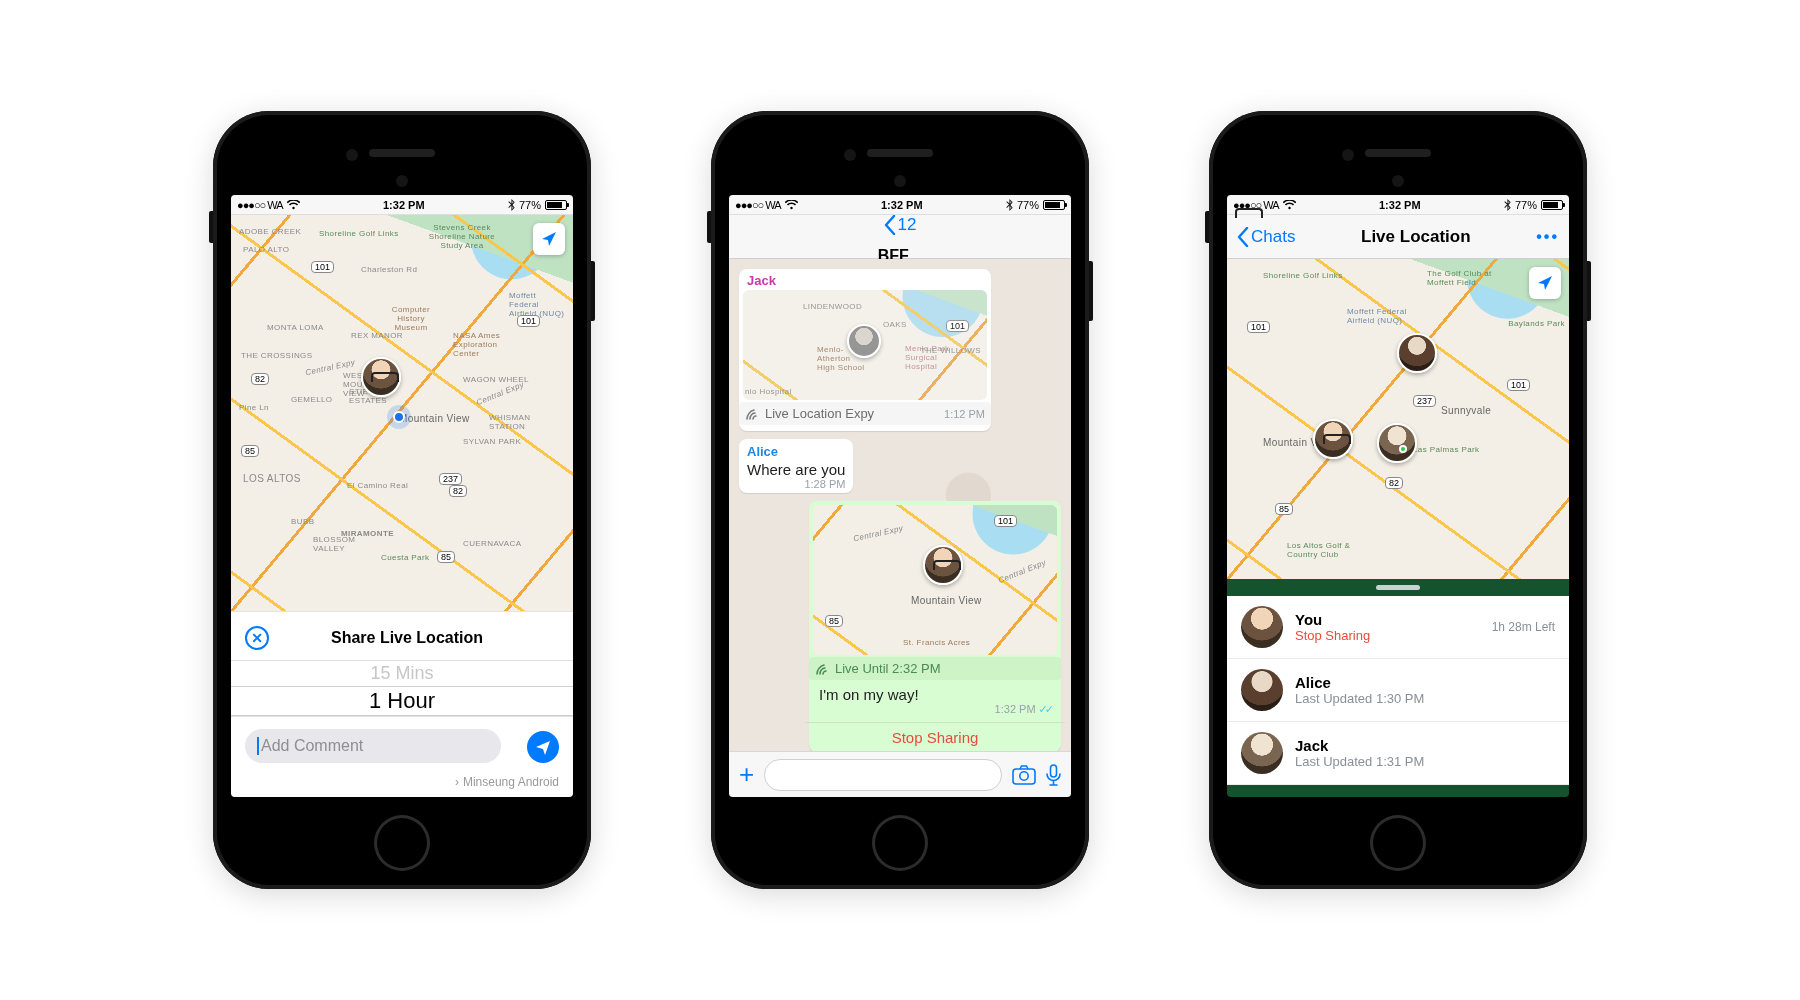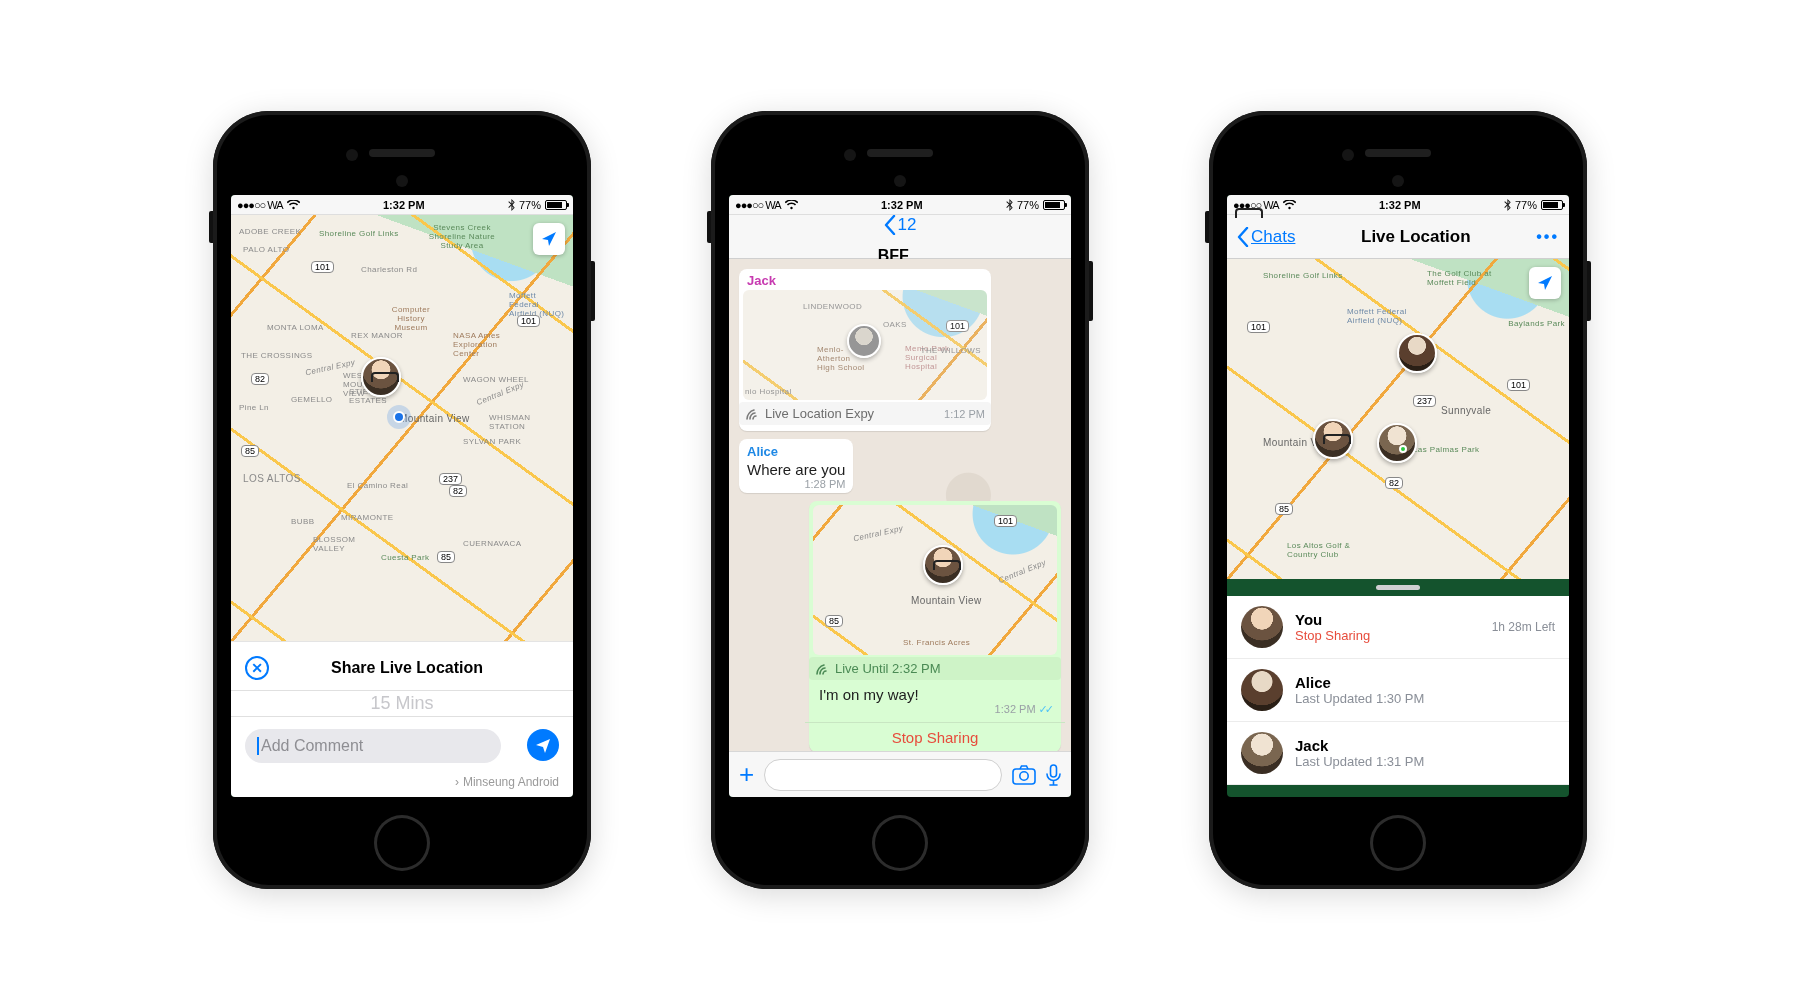--- a/index.html
+++ b/index.html
@@ -134,21 +134,21 @@
     border-top:0.5px solid #e0e0e0; border-bottom:0.5px solid #e0e0e0;
     text-align:center;
   }
   .picker .dim{color:#c7c7cb; font-size:18px; padding:2px 0;}
   .picker .sel{
     color:#000; font-size:22px; padding:1px 0;
     background: linear-gradient(#0000, #0000);
     border-top:0.5px solid #cfcfcf; border-bottom:0.5px solid #cfcfcf;
   }
   .comment-row{
-    display:flex; align-items:flex-start; gap:26px; padding:12px 14px 8px 14px;
+    display:flex; align-items:flex-end; gap:26px; padding:12px 14px 8px 14px;
   }
   .comment-input{
     flex:1; height:34px; border-radius:17px; background:#e8e8ec;
     display:flex; align-items:center; padding:0 12px; color:#8e8e93; font-size:16px;
     position:relative;
   }
   .caret{width:2px; height:18px; background:#007aff; margin-right:2px;}
   .send-btn{
     width:32px; height:32px; border-radius:50%; background:#007aff; color:#fff;
     display:flex; align-items:center; justify-content:center;
@@ -207,21 +207,21 @@
     height:46px; background:#f7f7f7; border-top:0.5px solid #d7d7d7;
     display:flex; align-items:center; padding:0 10px; gap:10px; color:#007aff;
   }
   .compose-input{
     flex:1; height:32px; border:0.5px solid #d0d0d0; border-radius:16px; background:#fff;
   }
 
   
   .nav3{height:44px; background:#f7f7f7; border-bottom:0.5px solid #cfcfcf;
     display:flex; align-items:center; padding:0 10px; color:#007aff;}
-  .nav3 .backlbl{display:flex; align-items:flex-end; gap:2px; font-size:17px;text-decoration:underline;}
+  .nav3 .backlbl{display:flex; align-items:flex-end; gap:2px; font-size:17px;}
   .nav3 .title{flex:1; text-align:center; color:#000; font-size:17px; font-weight:600;}
   .nav3 .more{letter-spacing:2px; font-weight:700;}
   .tray-handle{width:44px; height:5px; background:#cfcfd2; border-radius:3px; margin:6px auto;}
   .list{background:#fff;}
   .row{
     display:flex; align-items:center; gap:12px; padding:10px 14px;
     border-bottom:0.5px solid #ececec;
   }
   .row .av{
     width:42px; height:42px; border-radius:50%;
@@ -300,21 +300,21 @@
       <span class="label" style="top:180px; left:60px;">GEMELLO</span>
       <span class="label" style="top:172px; left:118px; width:46px; white-space:normal;">STIERLIN ESTATES</span>
       <span class="label" style="top:156px; left:112px; width:54px; white-space:normal;">WEST MOUNTAIN VIEW</span>
       <span class="label" style="top:198px; left:168px; font-size:10px; text-transform:none; color:#666;">Mountain View</span>
       <span class="label" style="top:160px; left:232px;">WAGON WHEEL</span>
       <span class="label" style="top:222px; left:232px;">SYLVAN PARK</span>
       <span class="label" style="top:198px; left:258px; width:50px; white-space:normal;">WHISMAN STATION</span>
       <span class="label" style="top:258px; left:12px; font-size:10px;">LOS ALTOS</span>
       <span class="label" style="top:266px; left:116px; text-transform:none;">El Camino Real</span>
       <span class="label" style="top:302px; left:60px;">BUBB</span>
-      <span class="label" style="top:298px; left:110px;">MIRAMONTE</span>
+      <span class="label" style="top:314px; left:110px;font-weight:bold;">MIRAMONTE</span>
       <span class="label" style="top:320px; left:82px; width:50px; white-space:normal;">BLOSSOM VALLEY</span>
       <span class="label" style="top:338px; left:150px; color:#5a8a5a; text-transform:none;">Cuesta Park</span>
       <span class="label" style="top:324px; left:232px;">CUERNAVACA</span>
 
       <span class="shield" style="top:46px; left:80px;">101</span>
       <span class="shield" style="top:100px; left:286px;">101</span>
       <span class="shield" style="top:158px; left:20px;">82</span>
       <span class="shield" style="top:270px; left:218px;">82</span>
       <span class="shield" style="top:258px; left:208px;">237</span>
       <span class="shield" style="top:230px; left:10px;">85</span>
@@ -324,20 +324,21 @@
       <div class="pin-dot" style="top:196px; left:162px;"></div>
     </div>
 
     <div class="sheet">
       <div class="sheet-header">
         <div class="close-x">✕</div>
         <div class="sheet-title">Share Live Location</div>
       </div>
       <div class="picker">
         <div class="dim">15 Mins</div>
+        <div class="sel">1 Hour</div>
       </div>
       <div class="comment-row">
         <div class="comment-input">
           <span class="caret"></span>
           <span>Add Comment</span>
         </div>
         <div class="send-btn">
           <svg width="16" height="16" viewBox="0 0 16 16">
               <path d="M1 8l14-6-5 14-2-6-7-2z" fill="#fff"></path>
             </svg>

